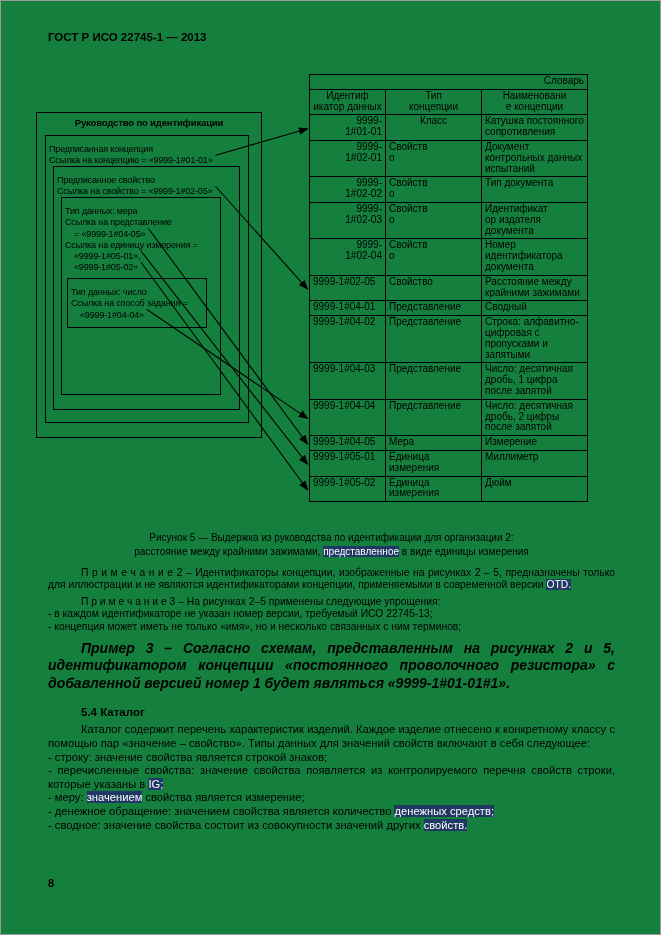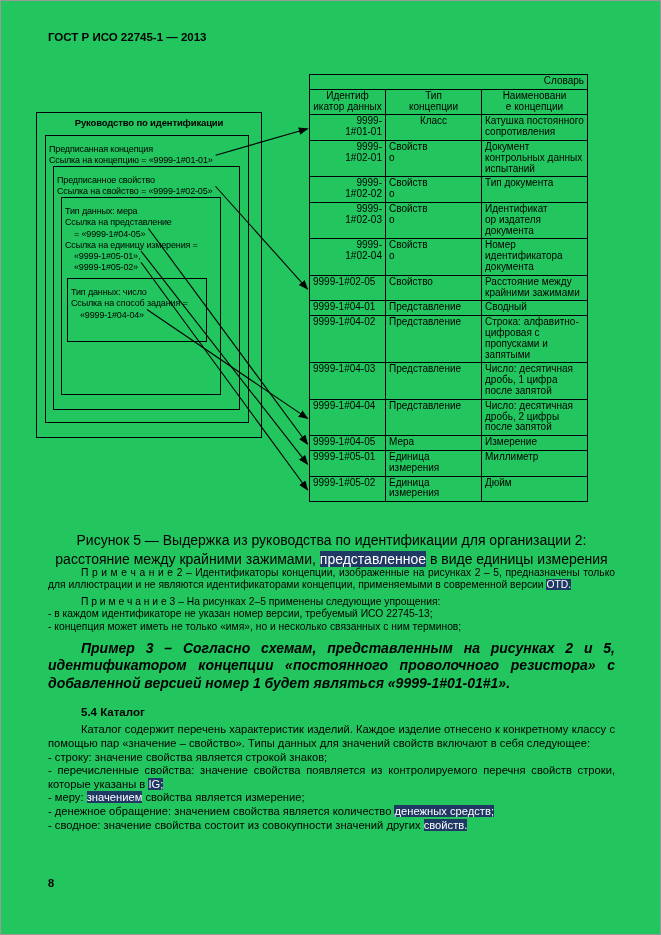--- a/index.html
+++ b/index.html
@@ -1,58 +1,58 @@
 <!DOCTYPE html>
 <html style="--hl-bg: #1f3864; --hl-fg: #ffffff;"><head>
 <meta charset="utf-8">
 <style>
   * { box-sizing: border-box; }
   html, body { margin: 0; padding: 0; background: #e9e9e9; }
   body { font-family: "Liberation Sans", "DejaVu Sans", sans-serif; }
   .page {
     position: relative; width: 661px; height: 935px;
-    background: #22c55e; color: #000; overflow: hidden;
+    background: #15803d; color: #000; overflow: hidden;
     border: 1px solid #9a9a9a;
   }
   .doc-header { position: absolute; left: 47px; top: 30px; font-size: 11.5px; font-weight: bold; }
 
   
   .guide {
     position: absolute; left: 35px; top: 111px; width: 226px; height: 326px;
     border: 1px solid #000; font-size: 9px; line-height: 1.25; letter-spacing: -0.15px;
   }
   .guide-title { text-align: center; font-size: 9.5px; padding-top: 4px; font-weight: bold; }
   .gbox { position: absolute; border: 1px solid #000; padding: 8px 3px; }
   .gline { white-space: nowrap; }
   .gline.ind { padding-left: 9px; }
   .box-a { left: 8px;  top: 22px; width: 204px; height: 288px; }
   .box-b { left: 7px;  top: 30px; width: 187px; height: 244px; }
   .box-c { left: 7px;  top: 30px; width: 160px; height: 198px; }
-  .box-d { left: 5px;  top: 80px; width: 140px; height: 64px;  }
+  .box-d { left: 5px;  top: 80px; width: 140px; height: 50px;  }
 
   
   .dict {
     position: absolute; left: 308px; top: 73px; width: 278px;
     border-collapse: collapse; font-size: 10px; line-height: 1.08; table-layout: fixed;
   }
   .dict td, .dict th {
     border: 1px solid #000; padding: 1px 3px 2px; vertical-align: top;
     font-weight: normal; white-space: pre-line; overflow: hidden;
   }
   .dict .dict-title { text-align: right; }
   .dict th { text-align: center; }
   .cell-right { text-align: right; }
   .cell-center { text-align: center; }
 
   
   .arrows { position: absolute; left: 0; top: 0; width: 661px; height: 935px; pointer-events: none; z-index: 6; }
   .arrows line { stroke: #000; stroke-width: 1.1; }
 
   
-  .caption { position: absolute; left: 47px; top: 530px; width: 567px; text-align: center; font-size: 14px; line-height: 1.35; }
+  .caption { position: absolute; left: 47px; top: 530px; width: 567px; text-align: center; font-size: 10px; line-height: 1.35; }
   .text-flow { position: absolute; left: 47px; top: 566px; width: 567px; }
   .note { margin: 0; font-size: 10.3px; line-height: 1.18; text-align: justify; }
   .note.sp { margin-top: 5px; }
   .indent { text-indent: 33px; }
   .example { margin: 7px 0 0; font-size: 14px; font-weight: bold; font-style: italic; line-height: 1.25; text-align: justify; text-indent: 33px; }
   .heading { margin: 14px 0 5px; padding-left: 33px; font-size: 11.5px; font-weight: bold; }
   .body { margin: 0; font-size: 11.2px; line-height: 1.22; text-align: justify; }
   .hl { background: var(--hl-bg, #1f3864); color: var(--hl-fg, #fff); }
   .page-number { position: absolute; left: 47px; top: 876px; font-size: 11px; font-weight: bold; }
 </style>

